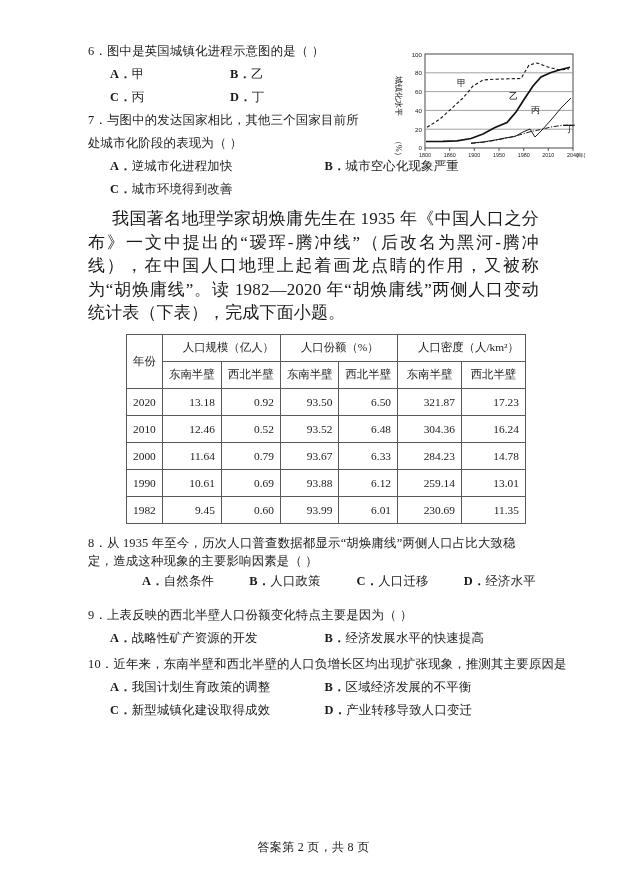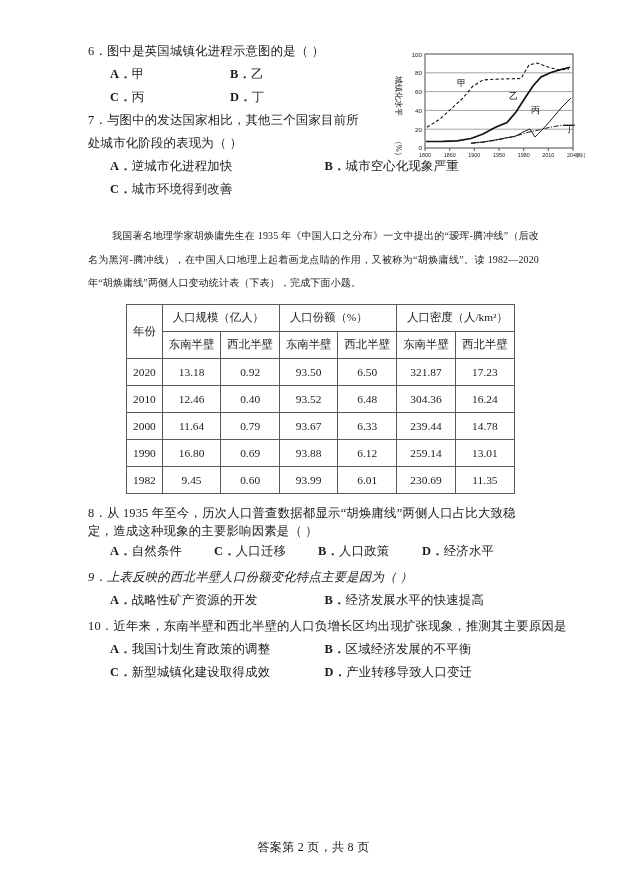--- a/index.html
+++ b/index.html
@@ -42,67 +42,67 @@
     padding-left: 22px;
     letter-spacing: 0.2px;
   }
   .opt {
     white-space: nowrap;
   }
   .opt-a { width: 120px; }
   .opt-b { width: 120px; }
   .opt-wide-a { width: 215px; }
   .opt-wide-b { width: 215px; }
-  .opt-q8 { width: 104px; }
+  .opt-q8 { width: 104px; margin-left: 32px; }
   .opt-label { font-weight: bold; font-family: "Liberation Serif", serif; }
 
   
   .top-block {
     position: relative;
   }
   .figure {
     position: absolute;
     right: -46px;
     top: 2px;
     width: 200px;
     height: 118px;
   }
 
   
   .para {
-    font-size: 10px;
+    font-size: 17px;
     line-height: 23.5px;
     text-align: justify;
     text-indent: 24px;
     letter-spacing: 0.15px;
-    margin-top: 23px;
+    margin-top: 6px;
   }
 
   
   .table-wrap {
     margin: 9px 0 0 38px;
     width: 370px;
   }
   table.stat {
     border-collapse: collapse;
     width: 370px;
     font-size: 11.4px;
     font-family: "Liberation Serif", serif;
   }
   table.stat td, table.stat th {
     border: 1px solid #5a5a5a;
     padding: 0 6px;
     height: 27px;
     font-weight: normal;
-    text-align: center;
+    text-align: right;
     white-space: nowrap;
   }
   table.stat th.grp {
     text-align: left;
-    padding-left: 10px;
+    padding-left: 20px;
   }
   table.stat th.yr {
     text-align: center;
     vertical-align: middle;
   }
   table.stat th.sub {
     text-align: center;
   }
   table.stat td.year {
     text-align: center;
@@ -239,38 +239,38 @@
           <td>13.18</td>
           <td>0.92</td>
           <td>93.50</td>
           <td>6.50</td>
           <td>321.87</td>
           <td>17.23</td>
         </tr>
         <tr>
           <td class="year">2010</td>
           <td>12.46</td>
-          <td>0.40</td>
+          <td>0.52</td>
           <td>93.52</td>
           <td>6.48</td>
           <td>304.36</td>
           <td>16.24</td>
         </tr>
         <tr>
           <td class="year">2000</td>
           <td>11.64</td>
           <td>0.79</td>
           <td>93.67</td>
           <td>6.33</td>
-          <td>239.44</td>
+          <td>284.23</td>
           <td>14.78</td>
         </tr>
         <tr>
           <td class="year">1990</td>
-          <td>16.80</td>
+          <td>10.61</td>
           <td>0.69</td>
           <td>93.88</td>
           <td>6.12</td>
           <td>259.14</td>
           <td>13.01</td>
         </tr>
         <tr>
           <td class="year">1982</td>
           <td>9.45</td>
           <td>0.60</td>
@@ -281,26 +281,26 @@
         </tr>
       </tbody>
     </table>
   </div>
 
   <div class="q-stem" style="margin-top:10px;">
     <span>8．</span><span>从 1935 年至今，历次人口普查数据都显示“胡焕庸线”两侧人口占比大致稳定，造成这种现象的主要影响因素是（    ）</span>
   </div>
   <div class="opt-row">
     <span class="opt opt-q8"><span class="opt-label">A．</span><span>自然条件</span></span>
+    <span class="opt opt-q8"><span class="opt-label">B．</span><span>人口政策</span></span>
     <span class="opt opt-q8"><span class="opt-label">C．</span><span>人口迁移</span></span>
-    <span class="opt opt-q8"><span class="opt-label">B．</span><span>人口政策</span></span>
     <span class="opt opt-q8"><span class="opt-label">D．</span><span>经济水平</span></span>
   </div>
 
-  <div class="q-line" style="margin-top:3px;font-style:italic;">
+  <div class="q-line" style="margin-top:11px;">
     <span>9．</span><span>上表反映的西北半壁人口份额变化特点主要是因为（    ）</span>
   </div>
   <div class="opt-row">
     <span class="opt opt-wide-a"><span class="opt-label">A．</span><span>战略性矿产资源的开发</span></span>
     <span class="opt opt-wide-b"><span class="opt-label">B．</span><span>经济发展水平的快速提高</span></span>
   </div>
 
   <div class="q-line" style="margin-top:3px;">
     <span>10．</span><span>近年来，东南半壁和西北半壁的人口负增长区均出现扩张现象，推测其主要原因是</span>
   </div>

